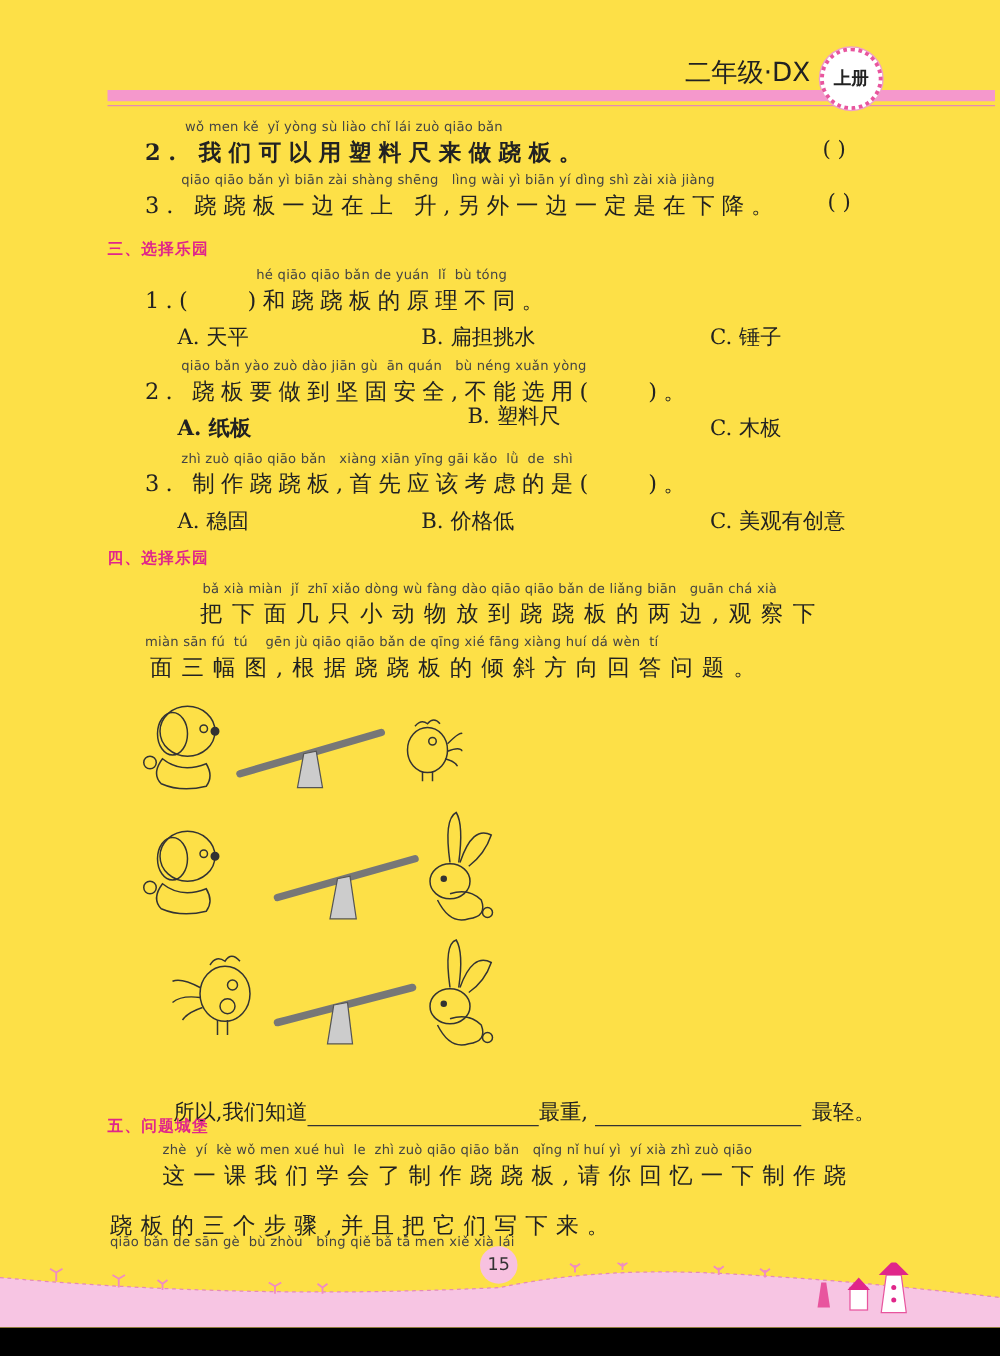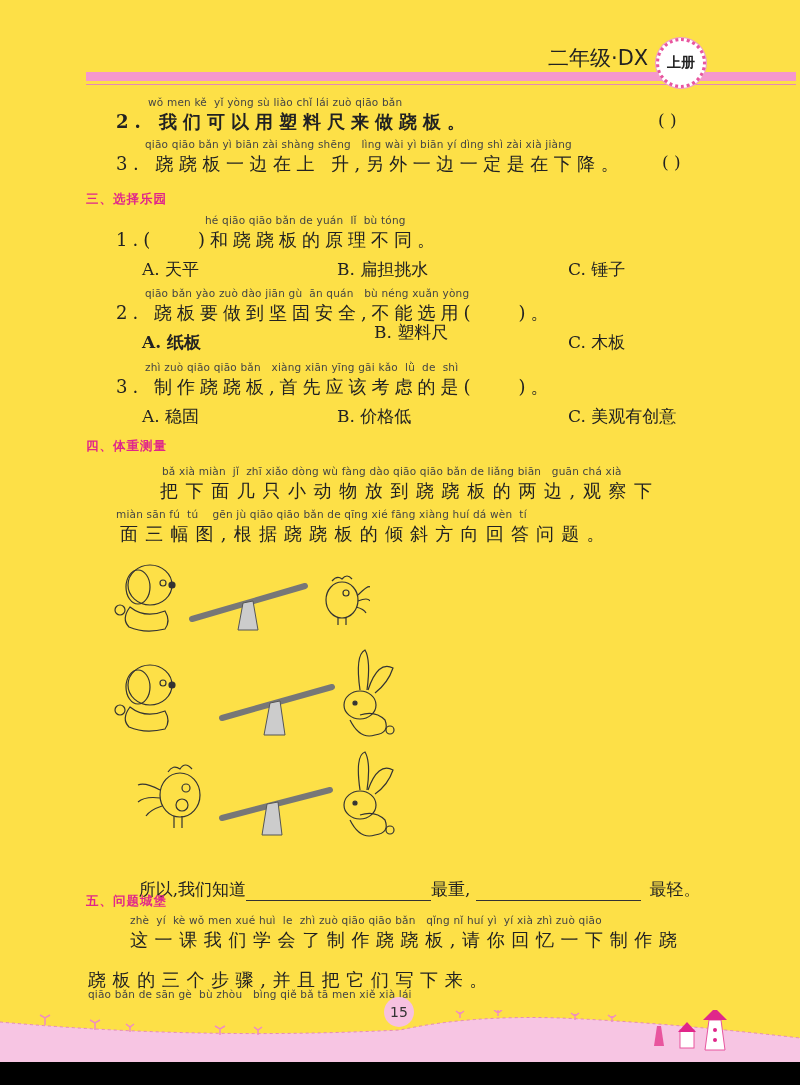--- a/index.html
+++ b/index.html
@@ -50,21 +50,21 @@
   <div class="opt" style="left:142px;top:331px;font-weight:bold;">A. 纸板</div>
   <div class="opt" style="left:337px;top:321px;margin-left:37px;">B. 塑料尺</div>
   <div class="opt" style="left:568px;top:331px;">C. 木板</div>
 
   <div class="py" style="left:145px;top:361px;">zhì zuò qiāo qiāo bǎn   xiàng xiān yīng gāi kǎo  lǜ  de  shì</div>
   <div class="ln" style="left:116px;top:375px;letter-spacing:5px;">3. 制作跷跷板,首先应该考虑的是(    )。</div>
   <div class="opt" style="left:142px;top:405px;">A. 稳固</div>
   <div class="opt" style="left:337px;top:405px;">B. 价格低</div>
   <div class="opt" style="left:568px;top:405px;">C. 美观有创意</div>
 
-  <div class="sec" style="left:86px;top:438px;">四、体重测量</div>
+  <div class="sec" style="left:86px;top:438px;">四、选择乐园</div>
   <div class="py" style="left:162px;top:465px;">bǎ xià miàn  jǐ  zhī xiǎo dòng wù fàng dào qiāo qiāo bǎn de liǎng biān   guān chá xià</div>
   <div class="ln" style="left:160px;top:479px;letter-spacing:7.6px;">把下面几只小动物放到跷跷板的两边,观察下</div>
   <div class="py" style="left:116px;top:508px;">miàn sān fú  tú    gēn jù qiāo qiāo bǎn de qīng xié fāng xiàng huí dá wèn  tí</div>
   <div class="ln" style="left:120px;top:522px;letter-spacing:7.2px;">面三幅图,根据跷跷板的倾斜方向回答问题。</div>
 
   <svg class="pic" style="left:110px;top:555px;" width="260" height="85" viewBox="0 0 260 85">
     <g fill="none" stroke="#333" stroke-width="1.2">
       <ellipse cx="40" cy="30" rx="22" ry="20"></ellipse>
       <ellipse cx="28" cy="32" rx="12" ry="17"></ellipse>
       <circle cx="53" cy="28" r="3"></circle>

